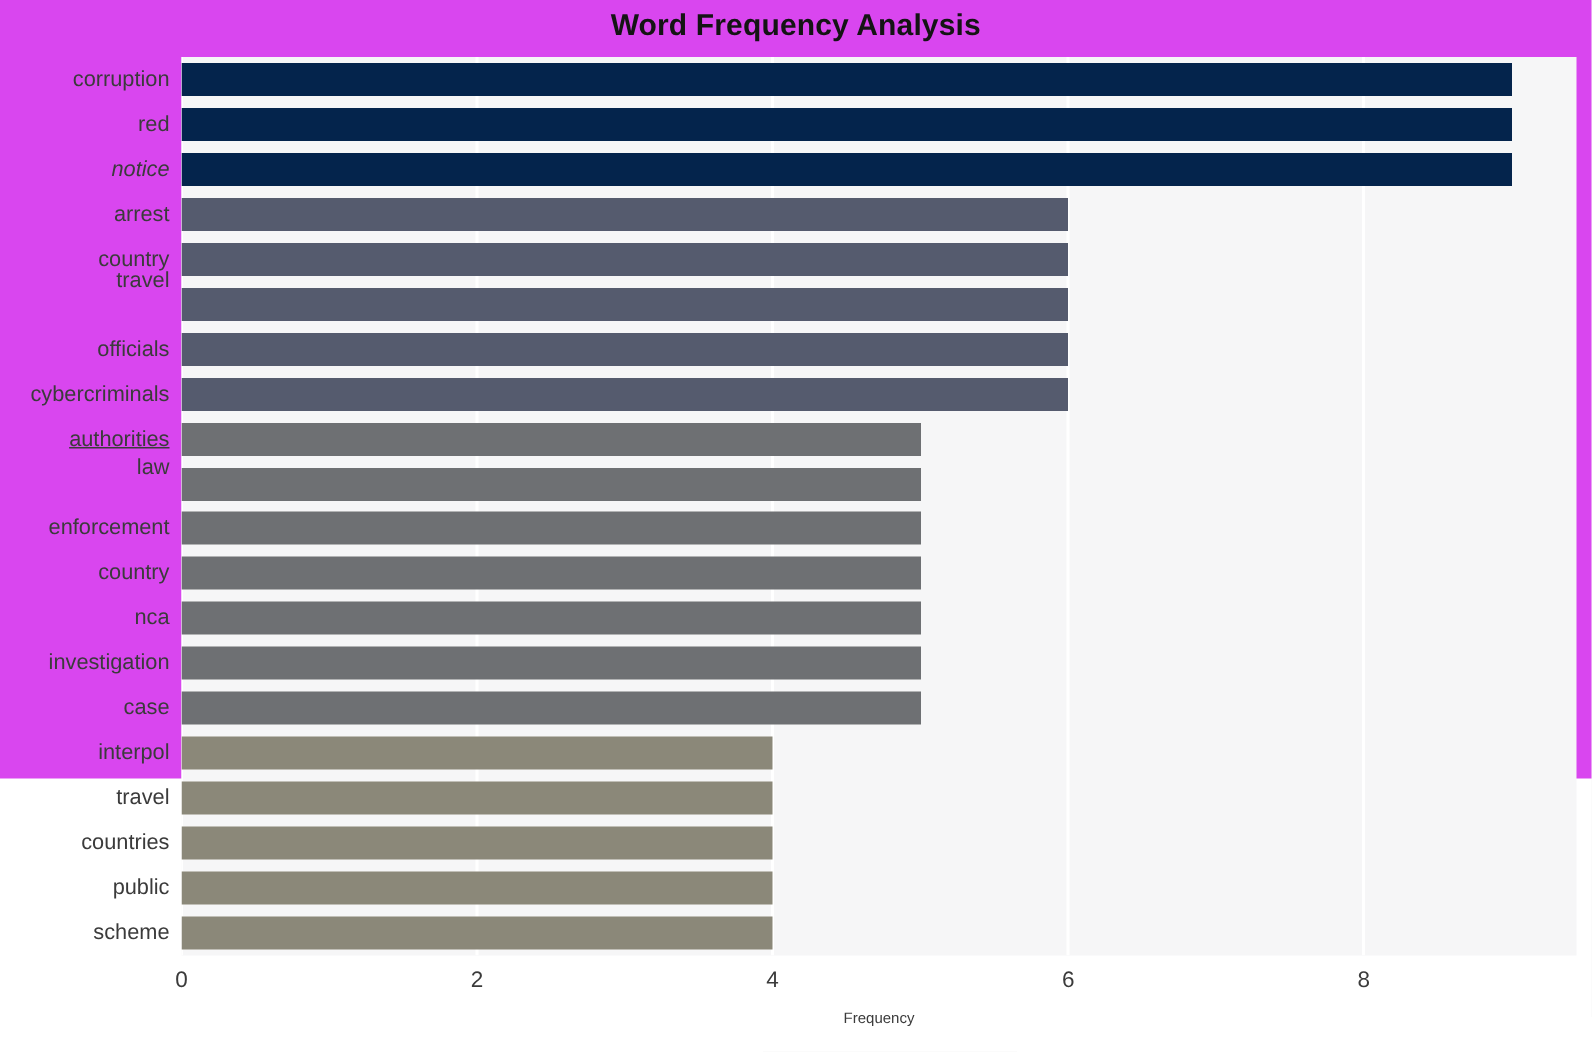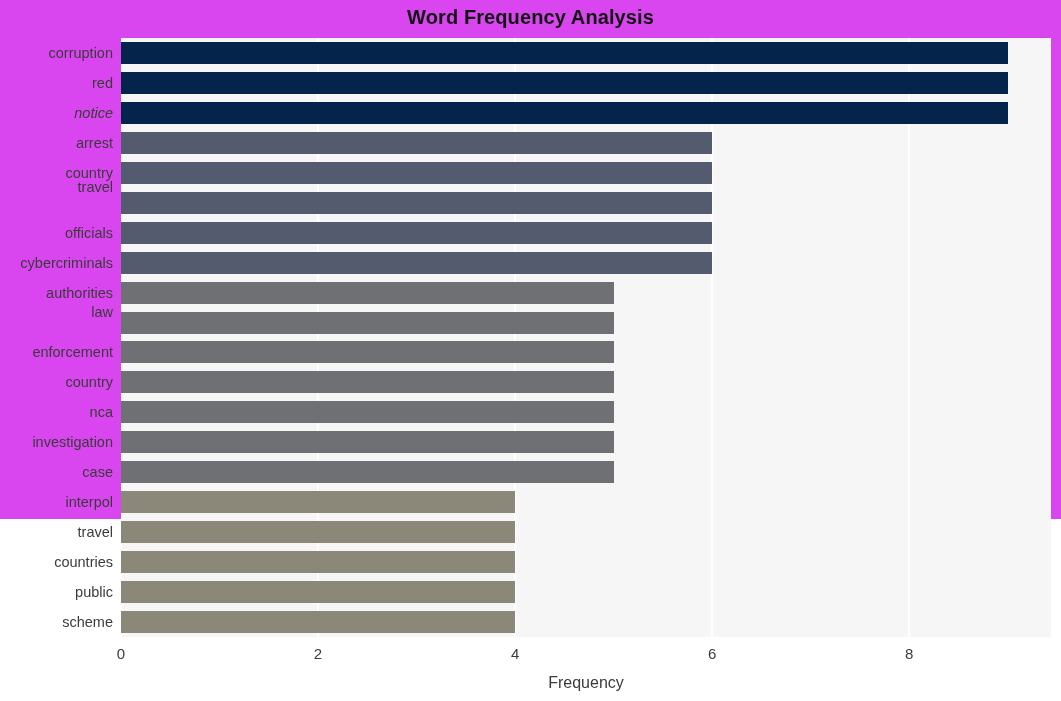--- a/index.html
+++ b/index.html
@@ -96,21 +96,21 @@
     color: #3b3b3b;
     white-space: nowrap;
   }
 
   #x-axis-title {
     position: absolute;
     left: 121px;
     top: 674px;
     width: 930px;
     text-align: center;
-    font-size: 16px;
+    font-size: 10px;
     color: #3b3b3b;
     white-space: nowrap;
   }
 </style>
 </head>
 <body>
 
 <div id="figure">
 
   <div id="chart-title">Word Frequency Analysis</div>
@@ -149,21 +149,21 @@
 
   <div id="y-axis-labels">
       <div class="y-tick-label" style="top: 6.975px;">corruption</div>
       <div class="y-tick-label" style="top: 36.925px;">red</div>
       <div class="y-tick-label" style="top: 66.875px; font-style: italic;">notice</div>
       <div class="y-tick-label" style="top: 96.825px;">arrest</div>
       <div class="y-tick-label" style="top: 126.775px;">country</div>
       <div class="y-tick-label" style="top: 141px;">travel</div>
       <div class="y-tick-label" style="top: 186.675px;">officials</div>
       <div class="y-tick-label" style="top: 216.625px;">cybercriminals</div>
-      <div class="y-tick-label" style="top: 246.575px;">authorities</div>
+      <div class="y-tick-label" style="top: 246.575px; text-decoration: underline;">authorities</div>
       <div class="y-tick-label" style="top: 266px;">law</div>
       <div class="y-tick-label" style="top: 306.475px;">enforcement</div>
       <div class="y-tick-label" style="top: 336.425px;">country</div>
       <div class="y-tick-label" style="top: 366.375px;">nca</div>
       <div class="y-tick-label" style="top: 396.325px;">investigation</div>
       <div class="y-tick-label" style="top: 426.275px;">case</div>
       <div class="y-tick-label" style="top: 456.225px;">interpol</div>
       <div class="y-tick-label" style="top: 486.175px;">travel</div>
       <div class="y-tick-label" style="top: 516.125px;">countries</div>
       <div class="y-tick-label" style="top: 546.075px;">public</div>

